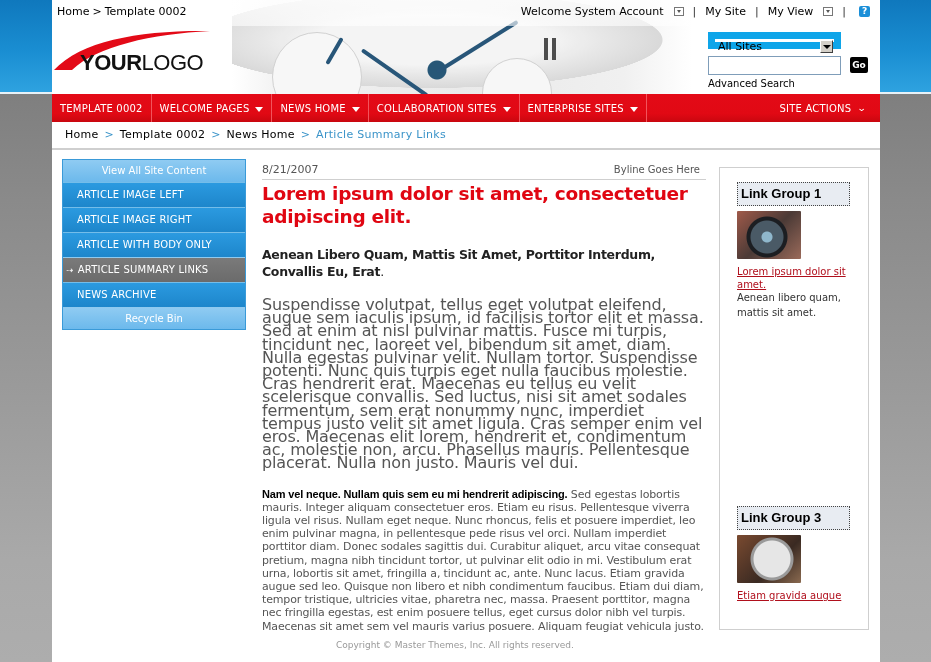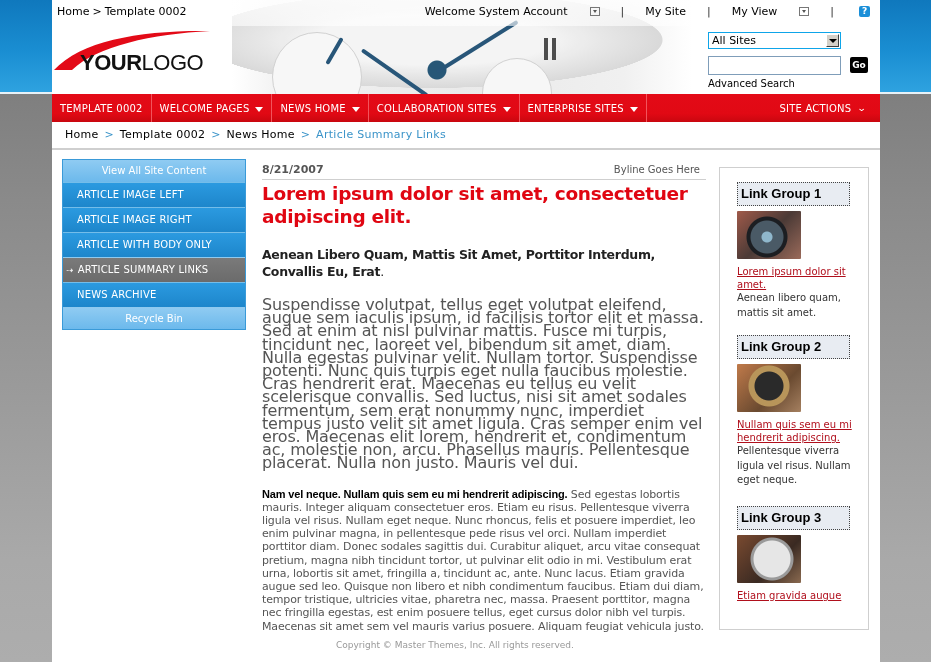--- a/index.html
+++ b/index.html
@@ -46,29 +46,29 @@
 
   .crumb-top { position: absolute; left: 5px; top: 5px; font-size: 11px; color: #000; }
   .crumb-top .sep { margin: 0 3px; }
 
   .logo { position: absolute; left: 0; top: 28px; width: 160px; height: 52px; }
   .logo .swoosh { position: absolute; left: 0; top: 0; }
   .logo .text { position: absolute; left: 28px; top: 22px; font-family: "Liberation Sans", sans-serif; font-size: 22px; letter-spacing: -0.5px; color: #111; }
   .logo .text b { font-weight: bold; }
   .logo .text span { font-weight: normal; }
 
-  .user-links { position: absolute; right: 10px; top: 5px; font-size: 11px; color: #000; display: flex; align-items: center; gap: 20px; margin-left: 44px; }
+  .user-links { position: absolute; right: 10px; top: 5px; font-size: 11px; color: #000; display: flex; align-items: center; gap: 8px; margin-left: 44px; }
   .user-links .dd { display: inline-block; width: 10px; height: 9px; border: 1px solid #777; position: relative; top: 0; margin-left: 2px; }
   .user-links .dd::after { content: ""; position: absolute; left: 2px; top: 2px; border-left: 2px solid transparent; border-right: 2px solid transparent; border-top: 3px solid #555; }
   .user-links .pipe { color: #333; margin: 0 1px; }
   .help-icon { display: inline-block; width: 11px; height: 11px; background: #1b8fd8; color: #fff; font-size: 9px; font-weight: bold; text-align: center; line-height: 11px; border-radius: 2px; margin-left: 4px; }
 
   .search-select {
     position: absolute; left: 656px; top: 32px; width: 133px; height: 17px;
-    border: 1px solid #0ea5e9; background: #fff; font-size: 11px; color: #000;
+    border: 7px solid #0ea5e9; background: #fff; font-size: 11px; color: #000;
     padding: 1px 3px; line-height: 13px;
   }
   .search-select .arrow {
     position: absolute; right: 1px; top: 1px; width: 13px; height: 13px;
     background: #d4d0c8; border: 1px solid #fff; border-right-color: #404040; border-bottom-color: #404040;
   }
   .search-select .arrow::after { content: ""; position: absolute; left: 2px; top: 4px; border-left: 4px solid transparent; border-right: 4px solid transparent; border-top: 4px solid #000; }
   .search-input {
     position: absolute; left: 656px; top: 56px; width: 133px; height: 19px;
     border: 1px solid #7f9db9; background: #fff;
@@ -110,21 +110,21 @@
     height: 25px; line-height: 24px; color: #fff; font-size: 10px; padding-left: 14px; letter-spacing: 0.2px;
     background: linear-gradient(to bottom, #2b9ae0, #1d86cb); border-top: 1px solid #74bde9;
   }
   .leftnav .item.active { background: linear-gradient(to bottom, #7a7a7a, #6b6b6b); border-top: 1px solid #8fcaef; padding-left: 3px; }
   .leftnav .item.active .arr { font-size: 9px; margin-right: 4px; }
   .leftnav .light.bottom { border-top: 1px solid #8fcaef; }
 
   
   .article { position: absolute; left: 210px; top: 163px; width: 444px; }
   .meta { display: flex; justify-content: space-between; align-items: baseline; padding-bottom: 3px; border-bottom: 1px solid #cfcfcf; }
-  .meta .date { font-size: 11px; font-weight: bold; color: #555; }
+  .meta .date { font-size: 11px; font-weight: normal; color: #555; }
   .meta .byline { font-size: 10px; color: #555; padding-right: 6px; }
   .title { margin-top: 2px; font-size: 18.5px; line-height: 23px; color: #e00612; font-weight: bold; font-family: "DejaVu Sans", sans-serif; letter-spacing: -0.3px; }
   .subtitle { margin-top: 18px; font-size: 12.5px; line-height: 17px; color: #222; font-weight: bold; letter-spacing: -0.3px; }
   .subtitle .dot { font-weight: normal; }
   .body-p { margin-top: 18px; font-size: 16px; line-height: 13.2px; color: #555; letter-spacing: -0.15px; }
   .body-p2 { margin-top: 18px; font-size: 11px; line-height: 13.2px; color: #555; letter-spacing: -0.15px; }
   .body-p2 b { color: #000; font-family: "Liberation Sans", sans-serif; font-weight: bold; }
 
   
   .rightbox { position: absolute; left: 667px; top: 167px; width: 150px; height: 463px; border: 1px solid #cfcfcf; background: #fff; }
@@ -254,26 +254,20 @@
     <p class="body-p2"><b>Nam vel neque. Nullam quis sem eu mi hendrerit adipiscing.</b><span> Sed egestas lobortis mauris. Integer aliquam consectetuer eros. Etiam eu risus. Pellentesque viverra ligula vel risus. Nullam eget neque. Nunc rhoncus, felis et posuere imperdiet, leo enim pulvinar magna, in pellentesque pede risus vel orci. Nullam imperdiet porttitor diam. Donec sodales sagittis dui. Curabitur aliquet, arcu vitae consequat pretium, magna nibh tincidunt tortor, ut pulvinar elit odio in mi. Vestibulum erat urna, lobortis sit amet, fringilla a, tincidunt ac, ante. Nunc lacus. Etiam gravida augue sed leo. Quisque non libero et nibh condimentum faucibus. Etiam dui diam, tempor tristique, ultricies vitae, pharetra nec, massa. Praesent porttitor, magna nec fringilla egestas, est enim posuere tellus, eget cursus dolor nibh vel turpis. Maecenas sit amet sem vel mauris varius posuere. Aliquam feugiat vehicula justo.</span></p>
   </div>
 
   <div class="rightbox">
     <div class="group" style="top:14px;">
       <div class="group-title">Link Group 1</div>
       <div class="thumb thumb1"></div>
       <a class="group-link">Lorem ipsum dolor sit amet.</a>
       <div class="group-desc">Aenean libero quam, mattis sit amet.</div>
     </div>
-    <div class="group" style="top:167px;">
-      <div class="group-title">Link Group 2</div>
-      <div class="thumb thumb2"></div>
-      <a class="group-link">Nullam quis sem eu mi hendrerit adipiscing.</a>
-      <div class="group-desc">Pellentesque viverra ligula vel risus. Nullam eget neque.</div>
-    </div>
     <div class="group" style="top:338px;">
       <div class="group-title">Link Group 3</div>
       <div class="thumb thumb3"></div>
       <a class="group-link">Etiam gravida augue</a>
       <div class="group-desc"></div>
     </div>
   </div>
 
   <div class="footer">Copyright © Master Themes, Inc. All rights reserved.</div>
 </div>

